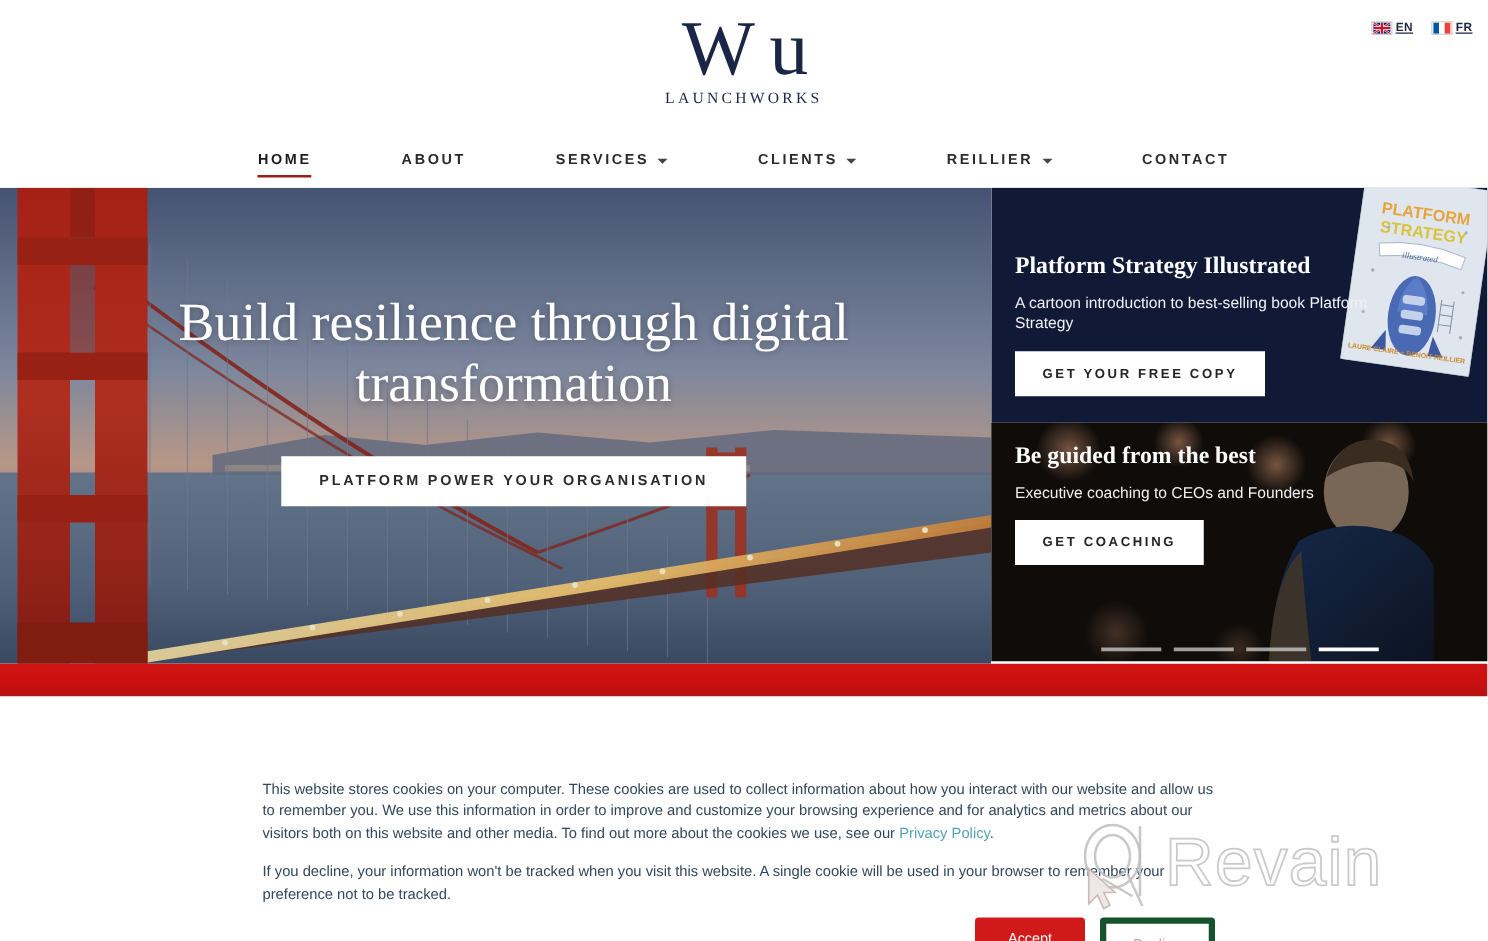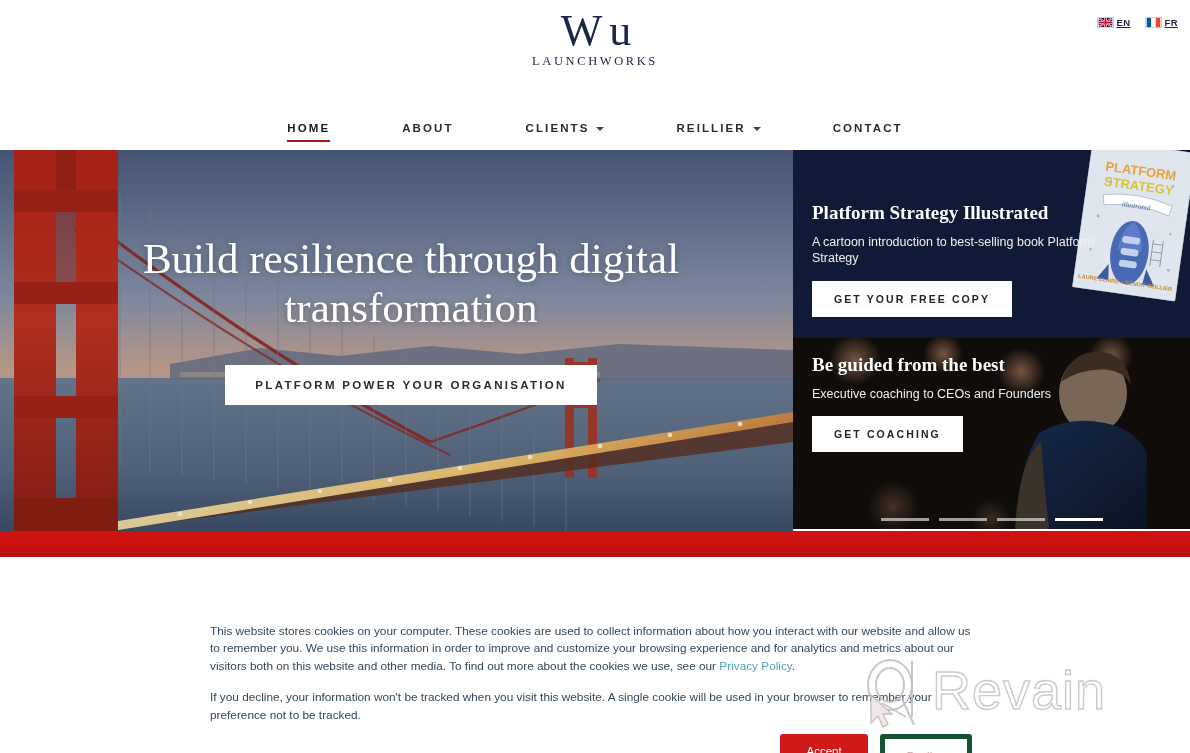--- a/index.html
+++ b/index.html
@@ -25,21 +25,21 @@
   .header{
     position:absolute; top:0; left:0; width:1190px; height:150px;
     background:#ffffff; z-index:10;
   }
   .logo-wrap{
     position:absolute; top:10px; left:0; width:1190px;
     display:flex; flex-direction:column; align-items:center;
   }
   .logo-mark{
     font-family:"Liberation Serif", serif;
-    font-size:44px; line-height:0.95; color:#1b2647; font-weight:400;
+    font-size:62px; line-height:0.95; color:#1b2647; font-weight:400;
     letter-spacing:-2px; position:relative;
   }
   .logo-w{ position:relative; display:inline-block; }
   .logo-name{
     font-family:"Liberation Serif", serif;
     font-size:12.5px; letter-spacing:2.6px; color:#1b2647;
     margin-top:2px;
   }
 
   
@@ -215,20 +215,24 @@
     <div class="logo-name">LAUNCHWORKS</div>
   </div>
 
   <nav class="nav">
     <div class="nav-item active">
       <span>HOME</span>
       <span class="nav-underline"></span>
     </div>
     <div class="nav-item">
       <span>ABOUT</span>
+    </div>
+    <div class="nav-item">
+      <span>SERVICES</span>
+      <span class="caret"></span>
     </div>
     <div class="nav-item">
       <span>CLIENTS</span>
       <span class="caret"></span>
     </div>
     <div class="nav-item">
       <span>REILLIER</span>
       <span class="caret"></span>
     </div>
     <div class="nav-item">

